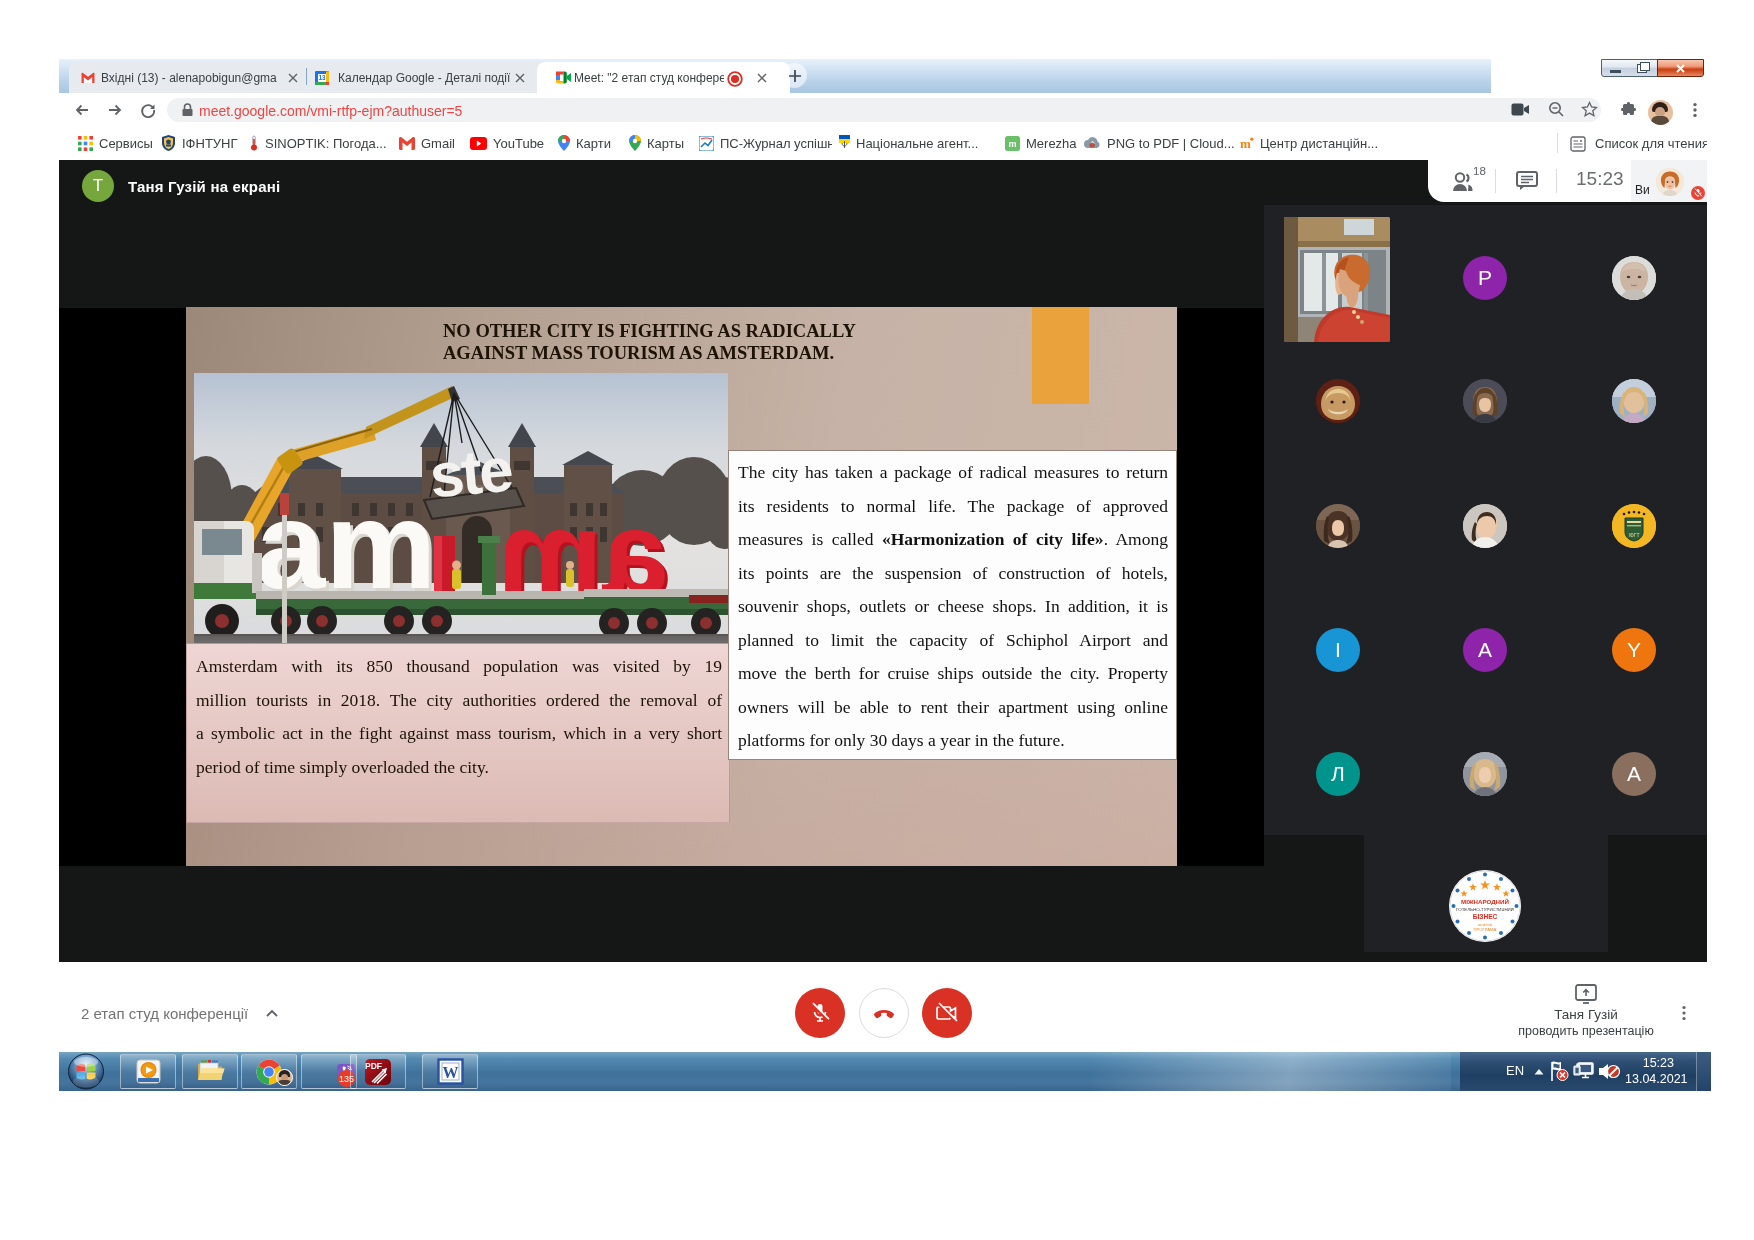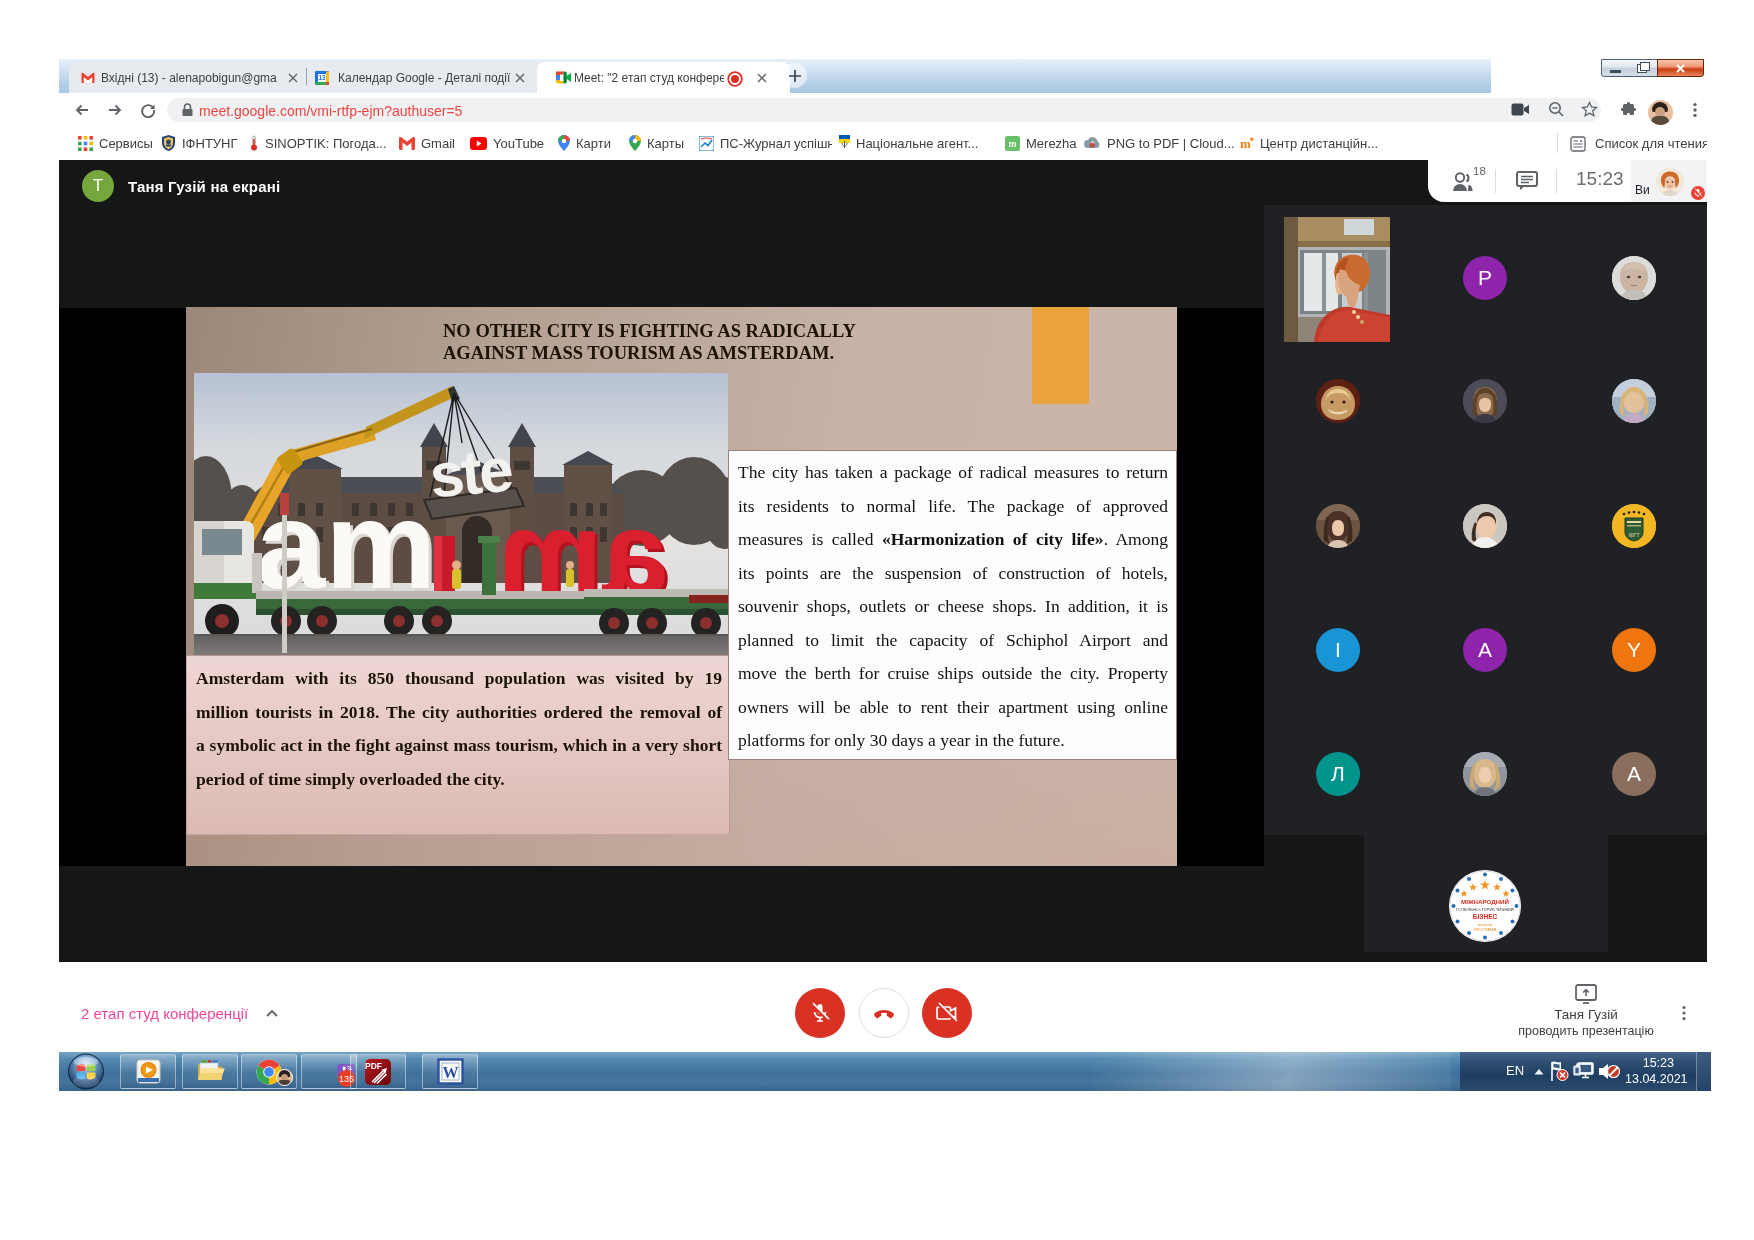--- a/index.html
+++ b/index.html
@@ -31,22 +31,22 @@
             color:#fff;font-size:21px;}
   
   #slide{position:absolute;left:127px;top:147px;width:991px;height:559px;
      background:linear-gradient(180deg,rgba(0,0,0,0) 55%,rgba(200,150,140,.22) 100%),
                 linear-gradient(100deg,#9b8878 0%,#b3a091 28%,#c6b2a6 62%,#ccb6aa 100%);
      font-family:"Liberation Serif",serif;}
   #slidetitle{position:absolute;left:257px;top:14px;width:600px;text-align:left;
      font-weight:bold;font-size:18.5px;line-height:21.5px;color:#1c1206;}
   #orangerect{position:absolute;left:846px;top:0px;width:57px;height:97px;background:#eaa33c;}
   #photo{position:absolute;left:8px;top:66px;width:534px;height:282px;}
-  #pinkbox{position:absolute;left:0px;top:348px;width:544px;height:180px;
-     background:linear-gradient(180deg,#eed6d4 0%,#dcbab4 100%);border:1px solid rgba(150,110,105,.45);box-sizing:border-box;font-weight:bold;}
+  #pinkbox{position:absolute;left:0px;top:336px;width:544px;height:180px;
+     background:linear-gradient(180deg,#eed6d4 0%,#dcbab4 100%);border:1px solid rgba(150,110,105,.45);box-sizing:border-box;}
   #pinktext{position:absolute;left:9px;top:6px;width:526px;
      font-size:17.5px;line-height:33.5px;color:#1c1206;text-align:justify;}
   #whitebox{position:absolute;left:542px;top:143px;width:449px;height:310px;
      background:#fdfdfd;border:1px solid #97837b;box-sizing:border-box;}
   #whitetext{position:absolute;left:9px;top:5px;width:430px;
      font-size:17.5px;line-height:33.5px;color:#111;text-align:justify;}
   
   #bottombar{left:59px;top:962px;width:1648px;height:90px;background:#fff;}
   .redbtn{position:absolute;top:26px;width:50px;height:50px;border-radius:50%;background:#da3125;
           display:flex;align-items:center;justify-content:center;}
@@ -665,21 +665,21 @@
         <svg style="position:absolute;left:2px;top:2px" width="10" height="10" viewBox="0 0 10 10">
             <rect x="3.6" y="1" width="2.8" height="4.5" rx="1.4" fill="#fff"></rect>
             <path d="M2 4.5 a3 3 0 0 0 6 0 M5 7.5 V9" stroke="#fff" stroke-width=".9" fill="none"></path>
             <path d="M1.5 1 8.5 9" stroke="#ea4335" stroke-width="1.8"></path>
             <path d="M2 .5 9 8.5" stroke="#fff" stroke-width=".9"></path>
           </svg>
       </div>
     </div>
   </div>
   <div class="abs" id="bottombar">
-    <div style="position:absolute;left:22px;top:43px;font-size:15px;color:#ec4899;">2 етап студ конференції</div>
+    <div style="position:absolute;left:22px;top:43px;font-size:15px;color:#737373;">2 етап студ конференції</div>
     <svg style="position:absolute;left:206px;top:46px" width="14" height="10" viewBox="0 0 14 10">
         <path d="M2 8 7 3 12 8" stroke="#5f6368" stroke-width="1.8" fill="none"></path>
       </svg>
     <div class="redbtn" style="left:736px;">
       <svg width="24" height="24" viewBox="0 0 24 24">
           <rect x="9.5" y="3" width="5" height="10" rx="2.5" fill="#fff"></rect>
           <path d="M6.5 11 a5.5 5.5 0 0 0 11 0 M12 16.5 V20 M9 20 H15" stroke="#fff" stroke-width="1.7" fill="none"></path>
           <path d="M4 3 20 19" stroke="#da3125" stroke-width="3.4"></path>
           <path d="M5 2.2 21 18.2" stroke="#fff" stroke-width="1.7"></path>
         </svg>

